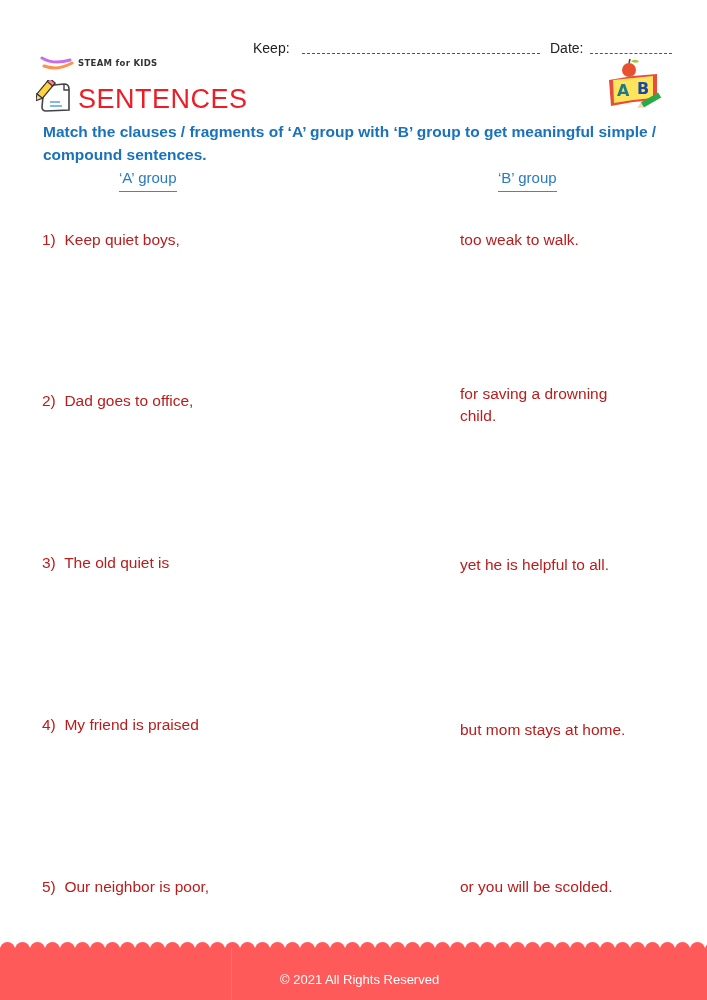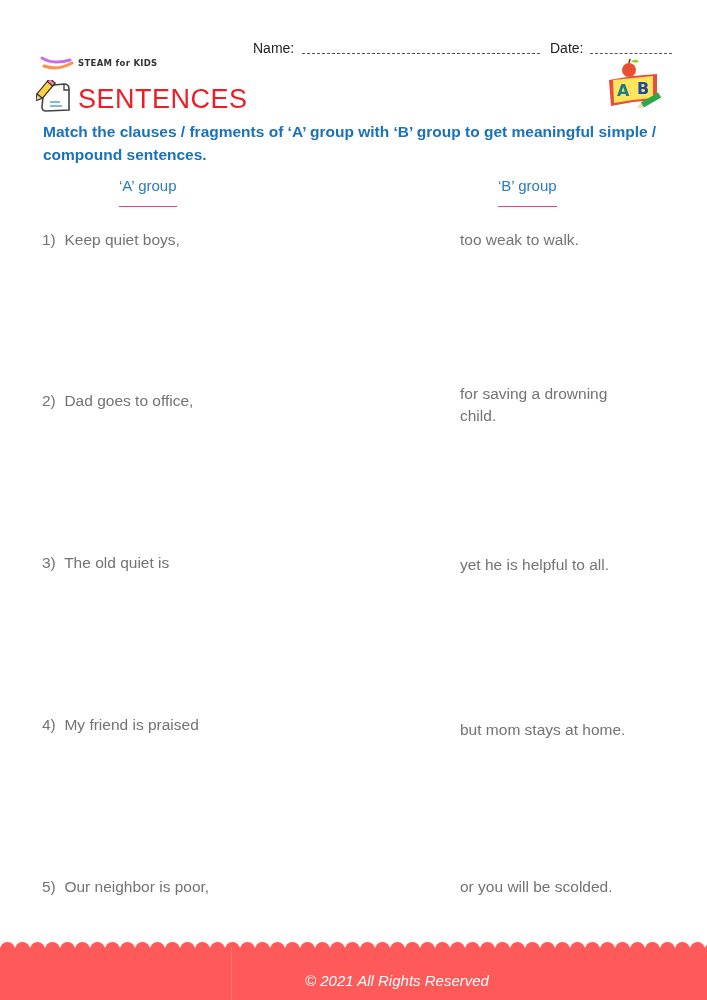--- a/index.html
+++ b/index.html
@@ -16,49 +16,49 @@
   .name-line { position: absolute; left: 302px; top: 53px; width: 238px; border-bottom: 1px dashed #555; }
   .date-field { position: absolute; left: 550px; top: 40px; font-size: 14px; color: #222; }
   .date-line { position: absolute; left: 590px; top: 53px; width: 82px; border-bottom: 1px dashed #555; }
 
   .title-icon { position: absolute; left: 36px; top: 80px; }
   .title { position: absolute; left: 78px; top: 84px; font-size: 27px; font-weight: normal; color: #ee1c25; letter-spacing: 0.5px; }
   .ab-icon { position: absolute; left: 603px; top: 58px; }
 
   .instructions { position: absolute; left: 43px; top: 120px; width: 620px; font-size: 15.5px; font-weight: bold; color: #1a72bb; line-height: 23px; }
 
-  .group-head { position: absolute; top: 177px; font-size: 15px; color: #2a7cc0; padding-bottom: 12px; border-bottom: 1.5px solid #e8407a; line-height: 17px; }
+  .group-head { position: absolute; top: 169px; font-size: 15px; color: #2a7cc0; padding-bottom: 5px; border-bottom: 1.5px solid #e8407a; line-height: 17px; }
   .group-a { left: 119px; }
   .group-b { left: 498px; }
 
-  .item { position: absolute; font-size: 15.5px; color: #737373; line-height: 22px; }
+  .item { position: absolute; font-size: 15.5px; color: #b91c1c; line-height: 22px; }
   .item-a { left: 42px; width: 330px; }
   .item-b { left: 460px; width: 200px; }
 
   .footer { position: absolute; left: 0; top: 940px; width: 707px; height: 60px; }
   .footer-bg { position: absolute; left: 0; top: 8px; width: 707px; height: 52px; background: #ff5a5a; }
   .scallops { position: absolute; left: 0; top: 0; width: 707px; height: 10px; display: flex; overflow: hidden; }
   .scallop { flex: 0 0 15px; width: 15px; height: 15px; border-radius: 50%; background: #ff5a5a; margin-top: 2px; }
   .footer-divider { position: absolute; left: 231px; top: 8px; width: 1px; height: 52px; background: #ff7070; }
   .footer-line1 { position: absolute; left: 238px; top: 12px; font-size: 11.5px; color: #ffffff; }
   .footer-line1 .url { font-weight: bold; font-size: 13px; }
-  .footer-line2 { position: absolute; left: 280px; top: 32px; font-size: 15px; font-style: italic; color: #ffffff; margin-left: 25px; }
+  .footer-line2 { position: absolute; left: 280px; top: 32px; font-size: 13px; color: #ffffff; }
 </style>
 </head>
 <body>
 
 <div class="logo">
   <svg class="logo-swoosh" width="36" height="16" viewBox="0 0 36 16">
     <path d="M2 2 Q14 9 30 4" stroke="#cb6ce6" stroke-width="3" fill="none" stroke-linecap="round"></path>
     <path d="M4 10 Q18 15 32 7" stroke="#ff914d" stroke-width="3" fill="none" stroke-linecap="round"></path>
   </svg>
   <div class="logo-sub">STEAM for KIDS</div>
 </div>
 
-<div class="name-field">Name:</div>
+<div class="name-field">Keep:</div>
 <div class="name-line"></div>
 <div class="date-field">Date:</div>
 <div class="date-line"></div>
 
 <svg class="title-icon" width="36" height="34" viewBox="0 0 36 34">
   <path d="M8 6 L28 4 Q33 4 33 9 L33 30 L10 31 Q6 31 6 27 Z" fill="#fff" stroke="#444" stroke-width="1.6"></path>
   <path d="M28 4 L28 10 L33 10" fill="none" stroke="#444" stroke-width="1.4"></path>
   <line x1="14" y1="22" x2="24" y2="22" stroke="#5aa0d8" stroke-width="1.5"></line>
   <line x1="14" y1="26" x2="26" y2="26" stroke="#5aa0d8" stroke-width="1.5"></line>
   <g transform="rotate(40 12 10)">

